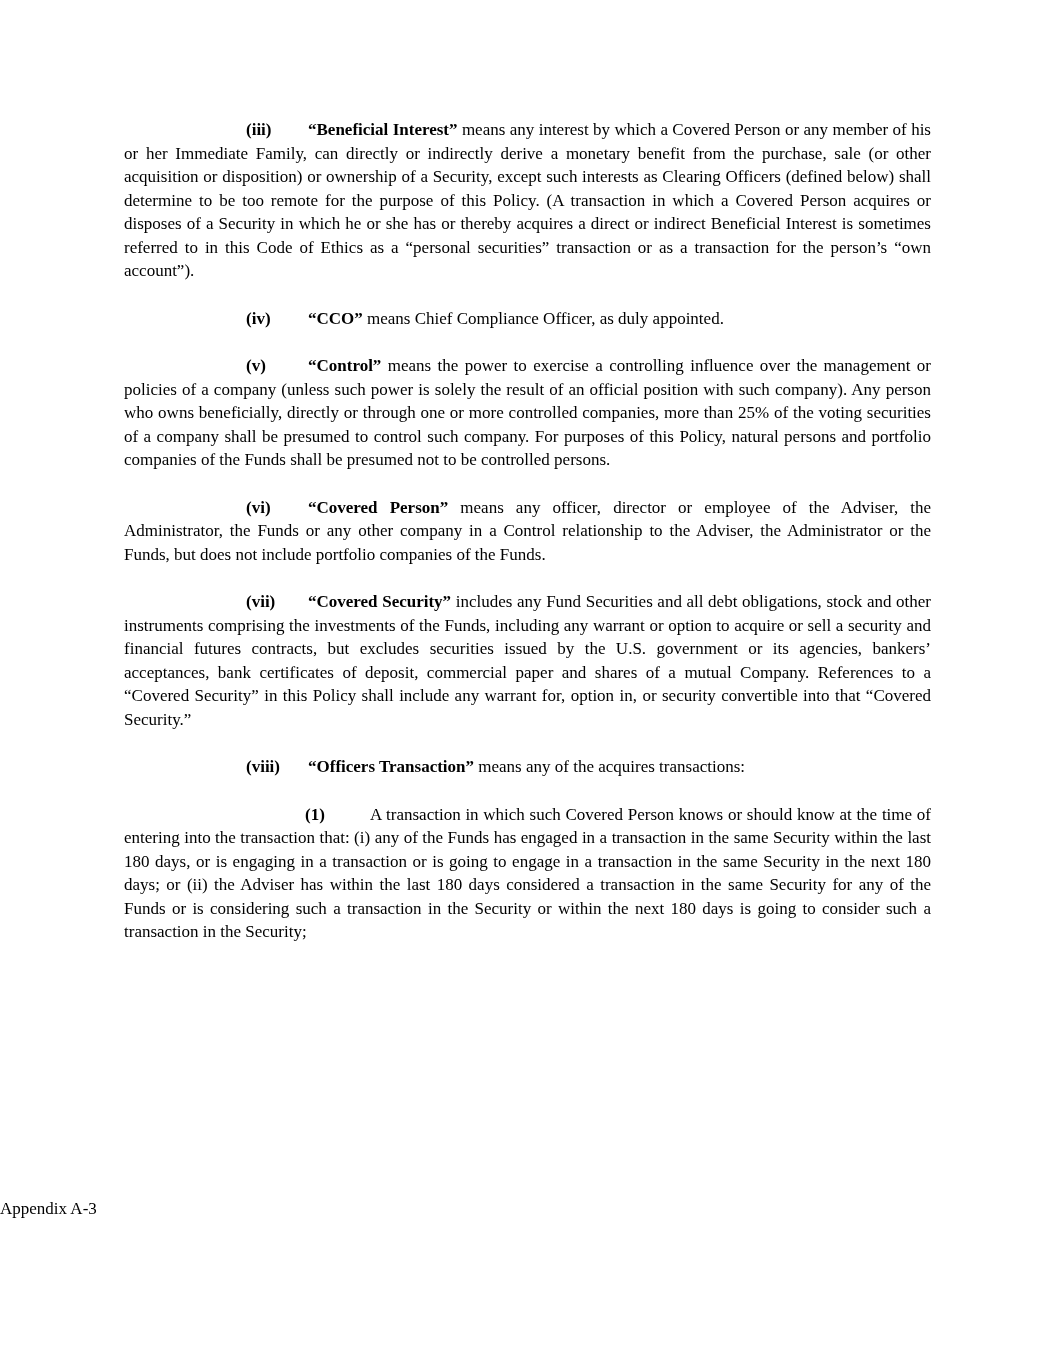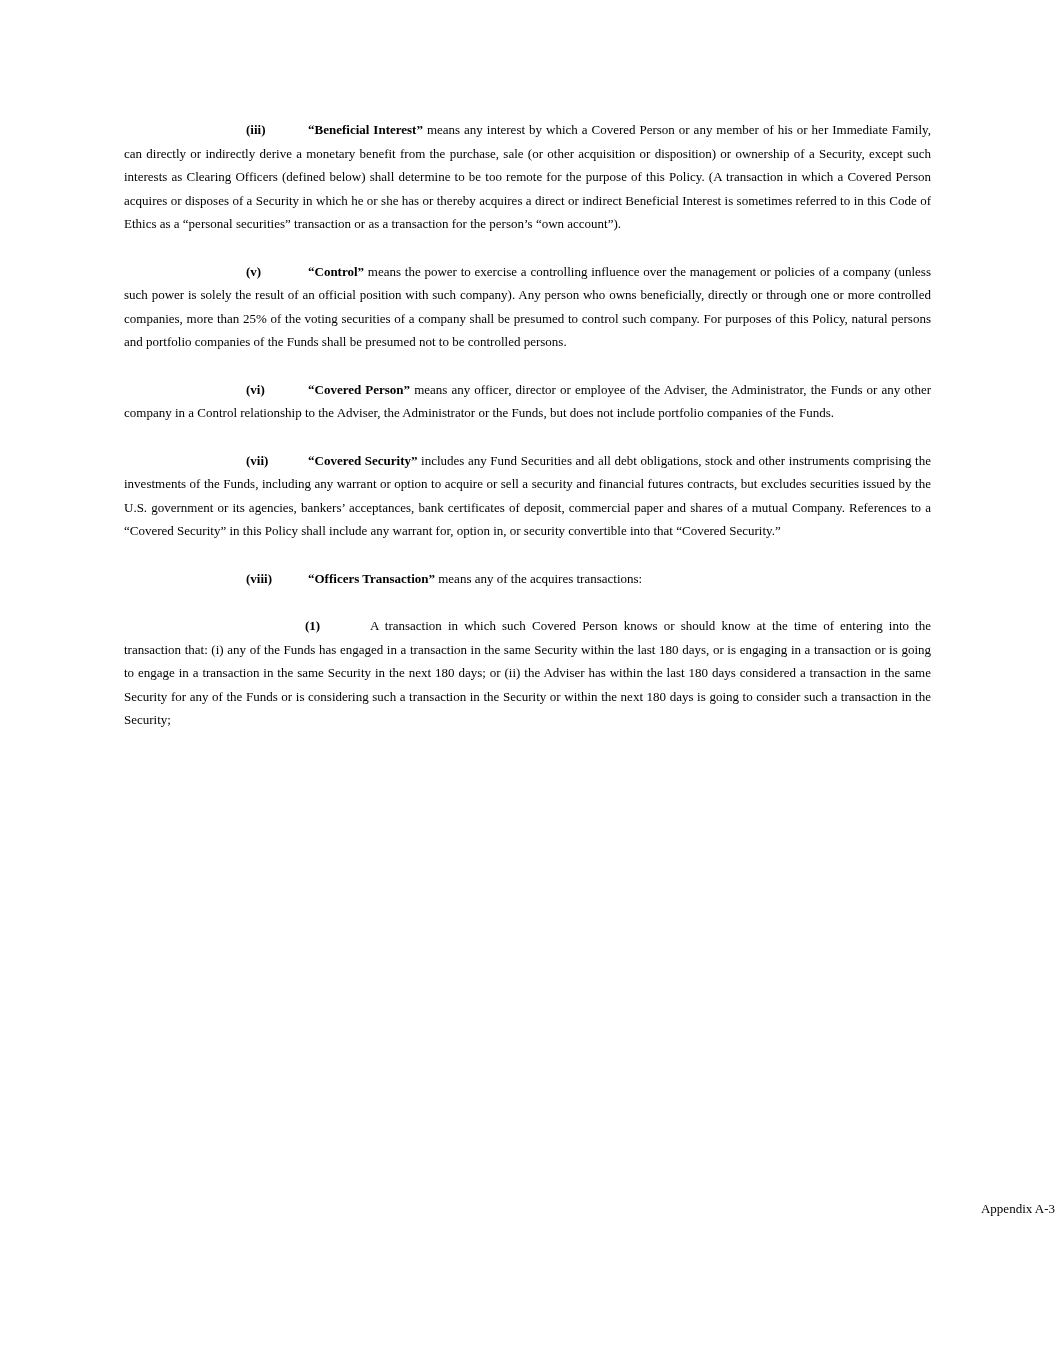--- a/index.html
+++ b/index.html
@@ -7,21 +7,21 @@
     padding: 0;
     background: #ffffff;
   }
   .page {
     position: relative;
     width: 1055px;
     height: 1365px;
     background: #ffffff;
     color: #000000;
     font-family: "Liberation Serif", "DejaVu Serif", serif;
-    font-size: 13px;
+    font-size: 17px;
     line-height: 23.5px;
     box-sizing: border-box;
     padding: 118px 124px 0 124px;
     overflow: hidden;
   }
   p.para {
     margin: 0 0 24px 0;
     text-align: justify;
   }
   
@@ -37,31 +37,32 @@
     white-space: nowrap;
   }
   .term {
     font-weight: bold;
   }
   .footer {
     position: absolute;
     top: 1197px;
     left: 0;
     width: 1055px;
-    text-align: right;
+    text-align: left;
     text-indent: 0;
   }
 </style>
 </head>
 <body>
 
 <div class="page">
 
   <p class="para l1"><span class="clause-label">(iii)</span><span class="term">“Beneficial Interest”</span><span> means any interest by which a Covered Person or any member of his or her Immediate Family, can directly or indirectly derive a monetary benefit from the purchase, sale (or other acquisition or disposition) or ownership of a Security, except such interests as Clearing Officers (defined below) shall determine to be too remote for the purpose of this Policy.  (A transaction in which a Covered Person acquires or disposes of a Security in which he or she has or thereby acquires a direct or indirect Beneficial Interest is sometimes referred to in this Code of Ethics as a “personal securities” transaction or as a transaction for the person’s “own account”).</span></p>
 
+  <p class="para l1"><span class="clause-label">(iv)</span><span class="term">“CCO”</span><span> means Chief Compliance Officer, as duly appointed.</span></p>
 
   <p class="para l1"><span class="clause-label">(v)</span><span class="term">“Control”</span><span> means the power to exercise a controlling influence over the management or policies of a company (unless such power is solely the result of an official position with such company).  Any person who owns beneficially, directly or through one or more controlled companies, more than 25% of the voting securities of a company shall be presumed to control such company.  For purposes of this Policy, natural persons and portfolio companies of the Funds shall be presumed not to be controlled persons.</span></p>
 
   <p class="para l1"><span class="clause-label">(vi)</span><span class="term">“Covered Person”</span><span> means any officer, director or employee of the Adviser, the Administrator, the Funds or any other company in a Control relationship to the Adviser, the Administrator or the Funds, but does not include portfolio companies of the Funds.</span></p>
 
   <p class="para l1"><span class="clause-label">(vii)</span><span class="term">“Covered Security”</span><span> includes any Fund Securities and all debt obligations, stock and other instruments comprising the investments of the Funds, including any warrant or option to acquire or sell a security and financial futures contracts, but excludes securities issued by the U.S. government or its agencies, bankers’ acceptances, bank certificates of deposit, commercial paper and shares of a mutual Company.  References to a “Covered Security” in this Policy shall include any warrant for, option in, or security convertible into that “Covered Security.”</span></p>
 
   <p class="para l1"><span class="clause-label">(viii)</span><span class="term">“Officers Transaction”</span><span> means any of the acquires transactions:</span></p>
 
   <p class="para l2"><span class="clause-label">(1)</span><span>A transaction in which such Covered Person knows or should know at the time of entering into the transaction that: (i) any of the Funds has engaged in a transaction in the same Security within the last 180 days, or is engaging in a transaction or is going to engage in a transaction in the same Security in the next 180 days; or (ii) the Adviser has within the last 180 days considered a transaction in the same Security for any of the Funds or is considering such a transaction in the Security or within the next 180 days is going to consider such a transaction in the Security;</span></p>

